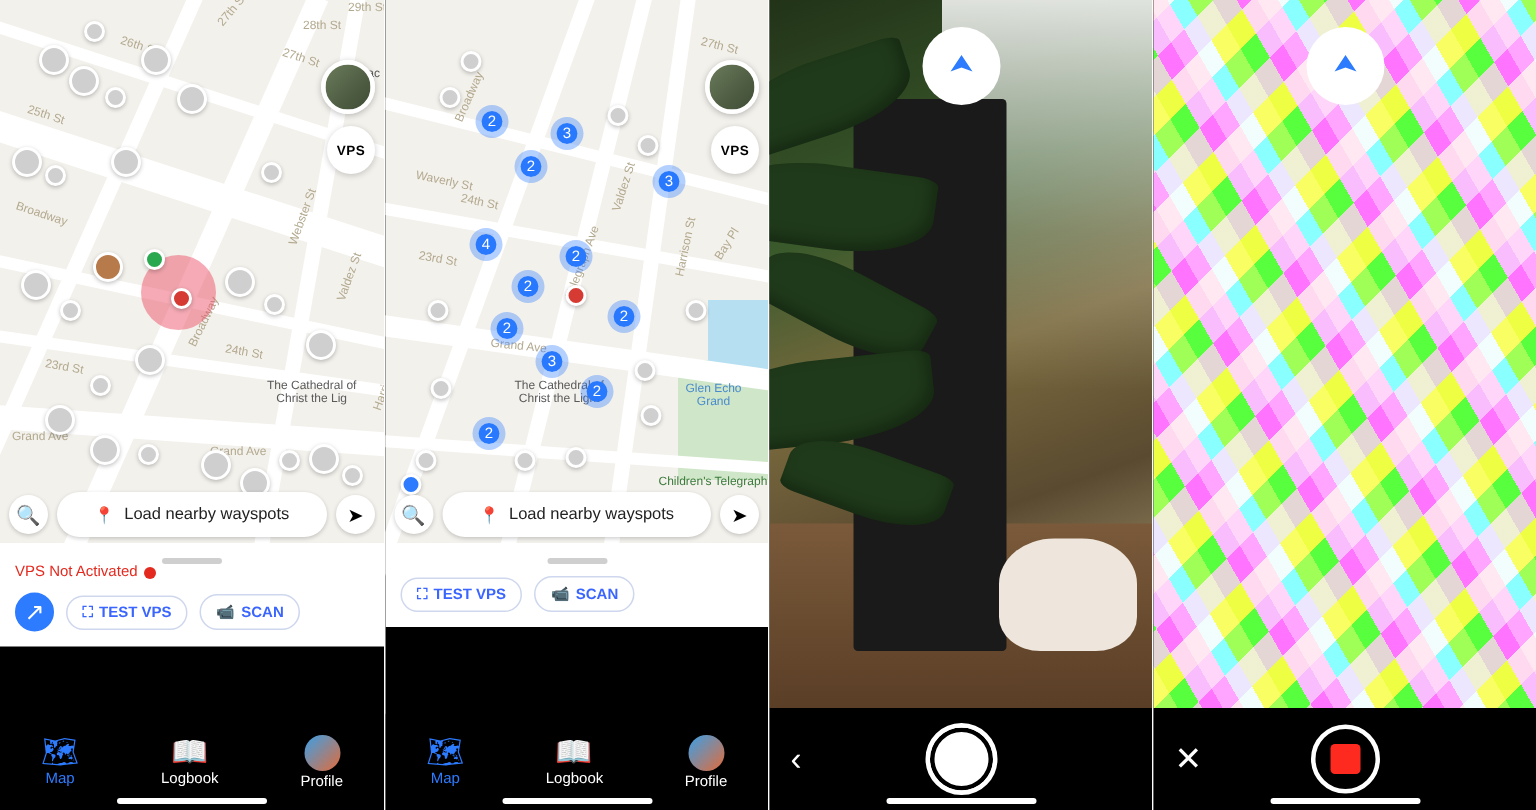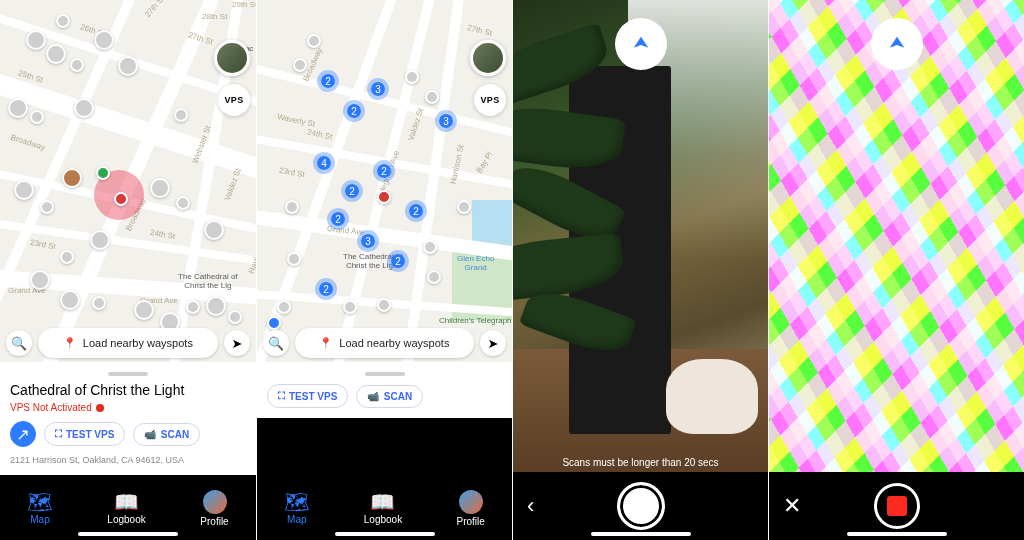--- a/index.html
+++ b/index.html
@@ -98,21 +98,21 @@
       <span class="street-label" style="left:8px;top:286px;">Grand Ave</span>
       <span class="street-label" style="left:140px;top:296px;">Grand Ave</span>
       <span class="street-label" style="left:30px;top:240px;transform:rotate(10deg);">23rd St</span>
       <span class="street-label" style="left:202px;top:12px;">28th St</span>
       <span class="street-label" style="left:232px;top:0px;">29th St</span>
       <span class="street-label" style="left:118px;top:210px;transform:rotate(-64deg);">Broadway</span>
       <span class="street-label" style="left:182px;top:140px;transform:rotate(-70deg);">Webster St</span>
       <span class="street-label" style="left:216px;top:180px;transform:rotate(-70deg);">Valdez St</span>
       <span class="street-label" style="left:150px;top:230px;transform:rotate(10deg);">24th St</span>
       <span class="street-label" style="left:238px;top:250px;transform:rotate(-70deg);">Harrison St</span>
-      <span class="poi-label" style="left:178px;top:272px;white-space:pre;">The Cathedral of
+      <span class="poi-label" style="left:178px;top:252px;white-space:pre;">The Cathedral of
 Christ the Lig</span>
       <span class="poi-label" style="left:220px;top:44px;">Merrimac</span>
 
       <div class="halo" style="left:94px;top:170px;"></div>
       <div class="pin green" style="left:96px;top:166px;"></div>
       <div class="pin red" style="left:114px;top:192px;"></div>
       <div class="pin" style="left:26px;top:30px;"></div>
       <div class="pin sm" style="left:56px;top:14px;"></div>
       <div class="pin" style="left:46px;top:44px;"></div>
       <div class="pin sm" style="left:70px;top:58px;"></div>
@@ -153,37 +153,35 @@
           <span>Load nearby wayspots</span>
         </div>
         <div class="round-btn">
             <span>➤</span>
           </div>
       </div>
     </div>
 
     <div class="card">
       <div class="handle"></div>
-      <h4>Cathedral of Christ the Light</h4>
       <div class="vps-status">
         <span>VPS Not Activated</span>
         <span class="dot"></span>
       </div>
       <div class="btn-row">
         <div class="icon-btn" style="background:#2d7bff;border-color:#2d7bff;color:#fff;">↗</div>
         <div class="outline-btn">
             <span>⛶</span>
             <span>TEST VPS</span>
           </div>
         <div class="outline-btn">
             <span>📹</span>
             <span>SCAN</span>
           </div>
       </div>
-      <div class="addr">2121 Harrison St, Oakland, CA 94612, USA</div>
     </div>
 
     <div class="tabbar">
       <div class="tab active">
           <span class="glyph">🗺</span>
           <span>Map</span>
         </div>
       <div class="tab">
           <span class="glyph">📖</span>
           <span>Logbook</span>
@@ -336,21 +334,20 @@
       <div class="leaf" style="left:-30px;top:110px;width:140px;height:56px;transform:rotate(8deg);"></div>
       <div class="leaf" style="left:-10px;top:180px;width:120px;height:46px;transform:rotate(28deg);"></div>
       <div class="leaf" style="left:-40px;top:240px;width:150px;height:56px;transform:rotate(-6deg);"></div>
       <div class="leaf" style="left:10px;top:300px;width:110px;height:44px;transform:rotate(20deg);"></div>
     </div>
     <div class="compass">
       <svg viewBox="0 0 24 24">
           <path d="M4 16 L12 4 L20 16 L12 13 Z" fill="#2d7bff"></path>
         </svg>
     </div>
-    <div class="hint">Scans must be longer than 20 secs</div>
     <div class="cam-bar">
       <div class="cam-left">‹</div>
       <div class="shutter"></div>
     </div>
     <div class="home-ind"></div>
   </div>
 
   <div class="panel">
     <div class="cam-bg kaleido"></div>
     <div class="compass">

